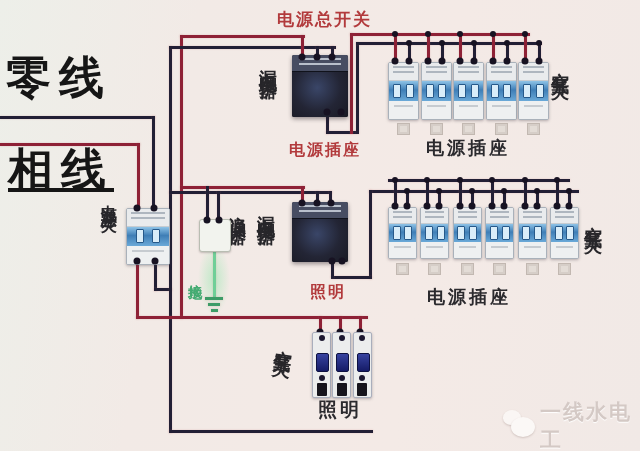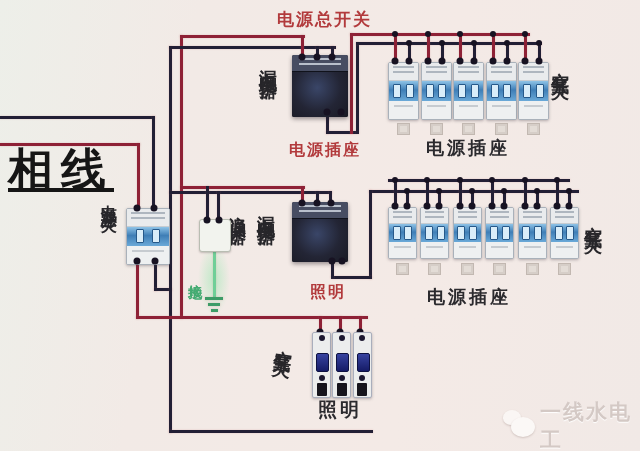--- a/index.html
+++ b/index.html
@@ -46,20 +46,21 @@
   .wm-icon{position:relative;width:38px;height:38px;display:inline-block;}
   .wm-icon .bub1{position:absolute;left:2px;top:3px;width:18px;height:15px;background:#faf6f4;border-radius:50% 50% 45% 45%;box-shadow:0 1px 2px rgba(160,140,135,.4);}
   .wm-icon .bub2{position:absolute;left:10px;top:10px;width:24px;height:20px;background:#fbf8f6;border-radius:50%;box-shadow:0 1px 2px rgba(160,140,135,.4);}
   .wm-text{font-size:21px;font-weight:700;color:#d4c9c5;letter-spacing:2px;margin-left:6px;font-family:"Liberation Sans",sans-serif;text-shadow:0 1px 1px #fff;}
 </style>
 </head>
 <body>
 
 <div id="canvas">
 
+  <div class="biglabel" style="left:6px;top:56px;">零线</div>
   <div class="biglabel" style="left:8px;top:148px;text-decoration:underline;">相线</div>
   <div class="vlabel" style="left:100px;top:192px;font-size:16px;">电源总开关</div>
   <div class="rlabel" style="left:277px;top:8px;font-size:17px;">电源总开关</div>
   <div class="vlabel" style="left:258px;top:56px;font-size:18px;">漏电保护器</div>
   <div class="rlabel" style="left:289px;top:140px;font-size:16px;">电源插座</div>
   <div class="klabel" style="left:426px;top:136px;font-size:18px;">电源插座</div>
   <div class="vlabel" style="left:550px;top:58px;font-size:18px;">空气开关</div>
   <div class="vlabel" style="left:227px;top:202px;font-size:18px;">浪涌保护器</div>
   <div class="vlabel" style="left:256px;top:202px;font-size:18px;">漏电保护器</div>
   <div class="vlabel glabel" style="left:187px;top:272px;font-size:14px;">接地</div>

